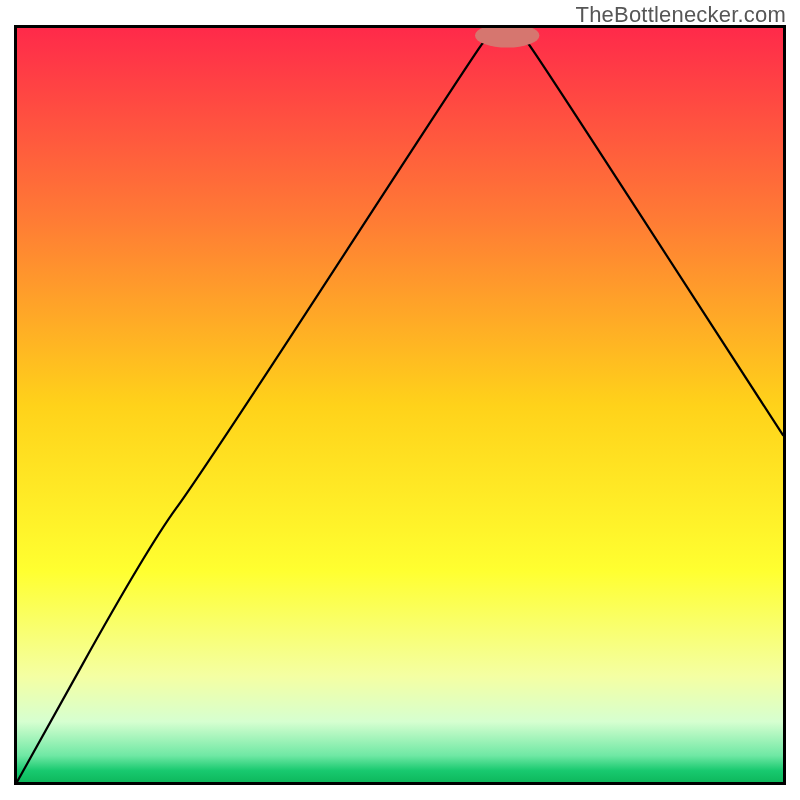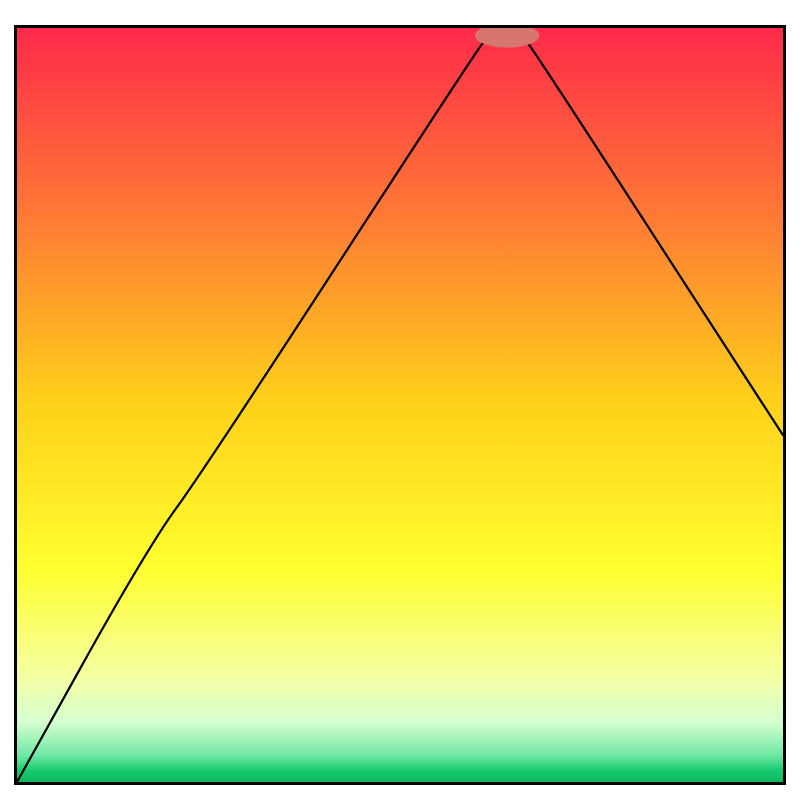--- a/index.html
+++ b/index.html
@@ -35,20 +35,21 @@
   .plot svg {
     display: block;
     width: 100%;
     height: 100%;
   }
 </style>
 </head>
 <body>
 
 <div class="container">
+  <div class="watermark">TheBottlenecker.com</div>
   <div class="plot">
     <svg viewBox="0 0 772 760">
       <defs>
         <linearGradient id="bg-grad" x1="0" y1="0" x2="0" y2="1">
             <stop offset="0.00%" stop-color="#ff2a4a"></stop>
             <stop offset="25.00%" stop-color="#ff7a35"></stop>
             <stop offset="50.00%" stop-color="#ffd21a"></stop>
             <stop offset="72.00%" stop-color="#ffff30"></stop>
             <stop offset="86.00%" stop-color="#f4ffa3"></stop>
             <stop offset="92.00%" stop-color="#d6ffd0"></stop>

